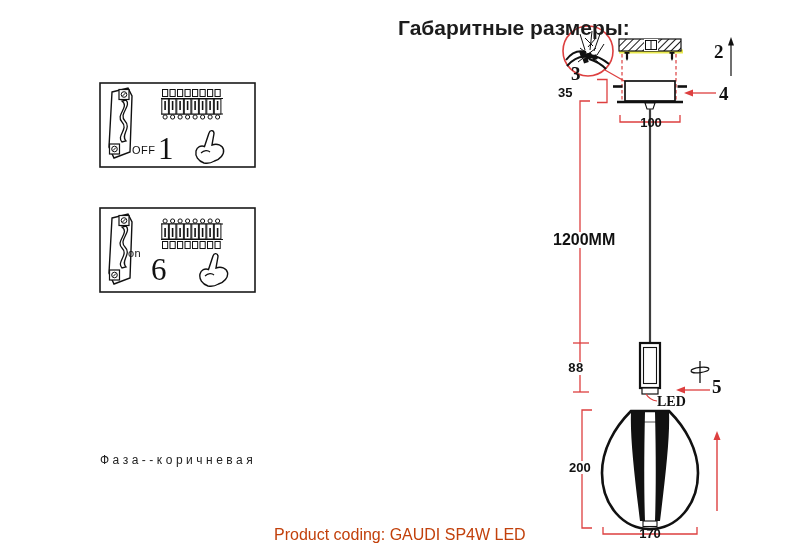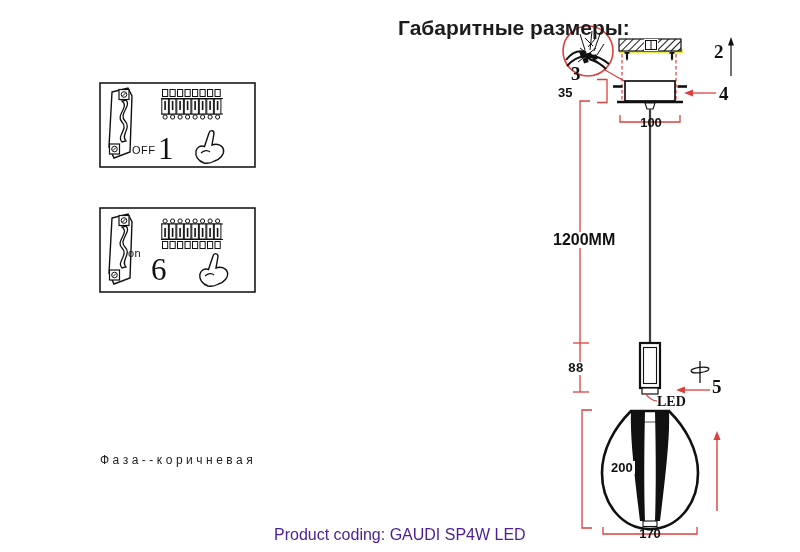--- a/index.html
+++ b/index.html
@@ -10,21 +10,21 @@
   .dim{font-size:13px;font-weight:bold;background:#fff;padding:0 2px;}
   .dim-clear{background:transparent;}
   .center{transform:translateX(-50%);}
   .callout{font-family:"Liberation Serif",serif;font-weight:bold;font-size:19px;}
   .led{font-family:"Liberation Serif",serif;font-weight:bold;font-size:14px;}
   .stepnum{font-family:"Liberation Serif",serif;font-size:31px;color:#111;}
   .state{font-size:11px;font-weight:normal;letter-spacing:0.5px;}
   .legend{position:absolute;left:100px;top:453px;color:#222;}
   .legend .l1{font-size:12px;letter-spacing:3.5px;margin-bottom:8px;}
   .legend .l2,.legend .l3{font-size:13px;letter-spacing:0.2px;margin-top:1px;line-height:1.12;}
-  .product{font-size:16px;color:#4c1d95;}
+  .product{font-size:16px;color:#c2410c;}
   svg{position:absolute;left:0;top:0;}
 </style>
 </head>
 <body>
 
 <div id="page">
 
   <svg width="800" height="552" viewBox="0 0 800 552">
     <defs>
       <pattern id="hatch" width="5" height="5" patternUnits="userSpaceOnUse" patternTransform="rotate(45)">
@@ -197,21 +197,21 @@
   <div class="lbl callout" style="left:571px;top:64px;">3</div>
   <div class="lbl callout" style="left:714px;top:42px;">2</div>
   <div class="lbl callout" style="left:719px;top:84px;">4</div>
   <div class="lbl callout" style="left:712px;top:377px;">5</div>
 
   <div class="lbl dim dim-clear" style="left:556px;top:86px;">35</div>
   <div class="lbl dim dim-clear center" style="left:651px;top:116px;">100</div>
   <div class="lbl dim" style="left:551px;top:232px;font-size:16px;">1200MM</div>
   <div class="lbl dim" style="left:566px;top:362px;font-family:Liberation Mono, monospace;">88</div>
   <div class="lbl led" style="left:657px;top:395px;">LED</div>
-  <div class="lbl dim" style="left:567px;top:461px;margin-left:42px;">200</div>
+  <div class="lbl dim" style="left:567px;top:461px;">200</div>
   <div class="lbl dim dim-clear center" style="left:650px;top:527px;">170</div>
 
   <div class="lbl state" style="left:132px;top:145px;">OFF</div>
   <div class="lbl stepnum" style="left:158px;top:133px;">1</div>
   <div class="lbl state" style="left:128px;top:248px;">on</div>
   <div class="lbl stepnum" style="left:151px;top:254px;">6</div>
 
   <div class="legend">
     <div class="l1">Фаза--коричневая</div>
   </div>

